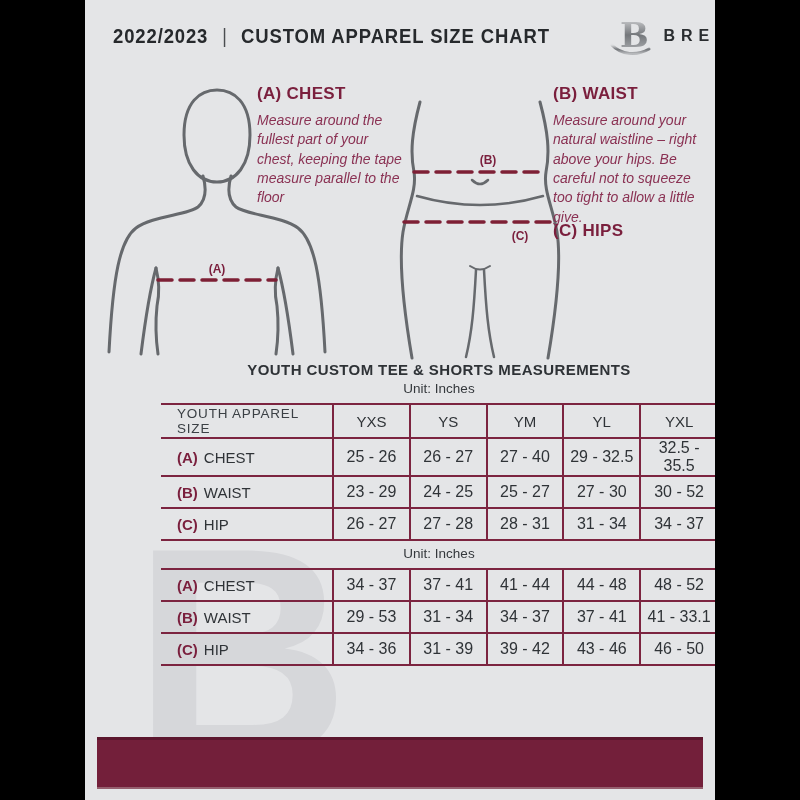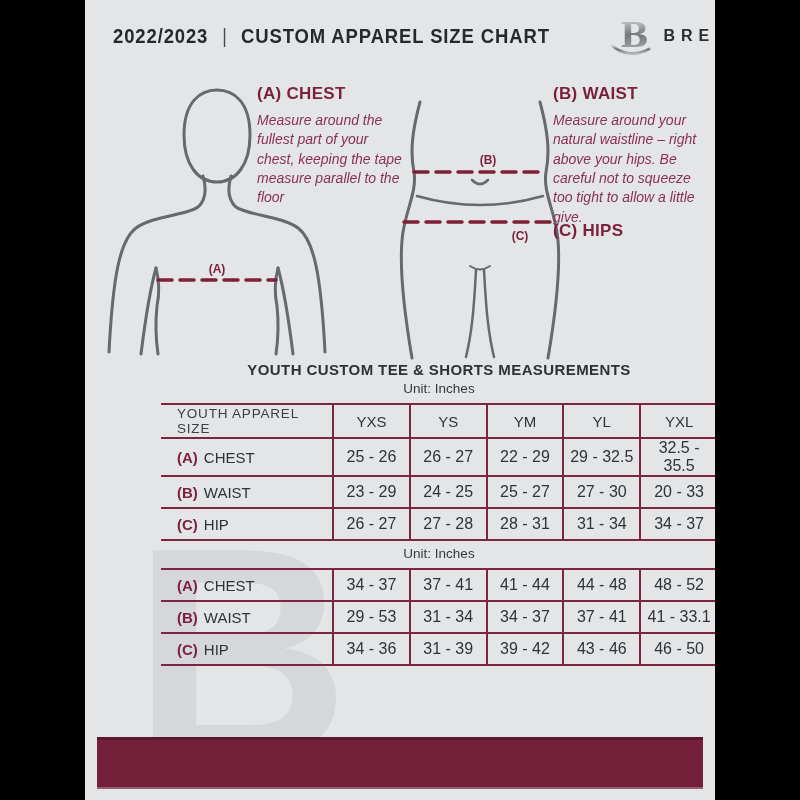--- a/index.html
+++ b/index.html
@@ -127,31 +127,31 @@
           <th>YXS</th>
           <th>YS</th>
           <th>YM</th>
           <th>YL</th>
           <th>YXL</th>
         </tr>
         <tr>
           <td class="row-label"><span class="marker">(A)</span><span>CHEST</span></td>
           <td>25 - 26</td>
           <td>26 - 27</td>
-          <td>22 - 29</td>
+          <td>27 - 40</td>
           <td>29 - 32.5</td>
           <td>32.5 - 35.5</td>
         </tr>
         <tr>
           <td class="row-label"><span class="marker">(B)</span><span>WAIST</span></td>
           <td>23 - 29</td>
           <td>24 - 25</td>
           <td>25 - 27</td>
           <td>27 - 30</td>
-          <td>20 - 33</td>
+          <td>30 - 52</td>
         </tr>
         <tr>
           <td class="row-label"><span class="marker">(C)</span><span>HIP</span></td>
           <td>26 - 27</td>
           <td>27 - 28</td>
           <td>28 - 31</td>
           <td>31 - 34</td>
           <td>34 - 37</td>
         </tr>
       </tbody>

